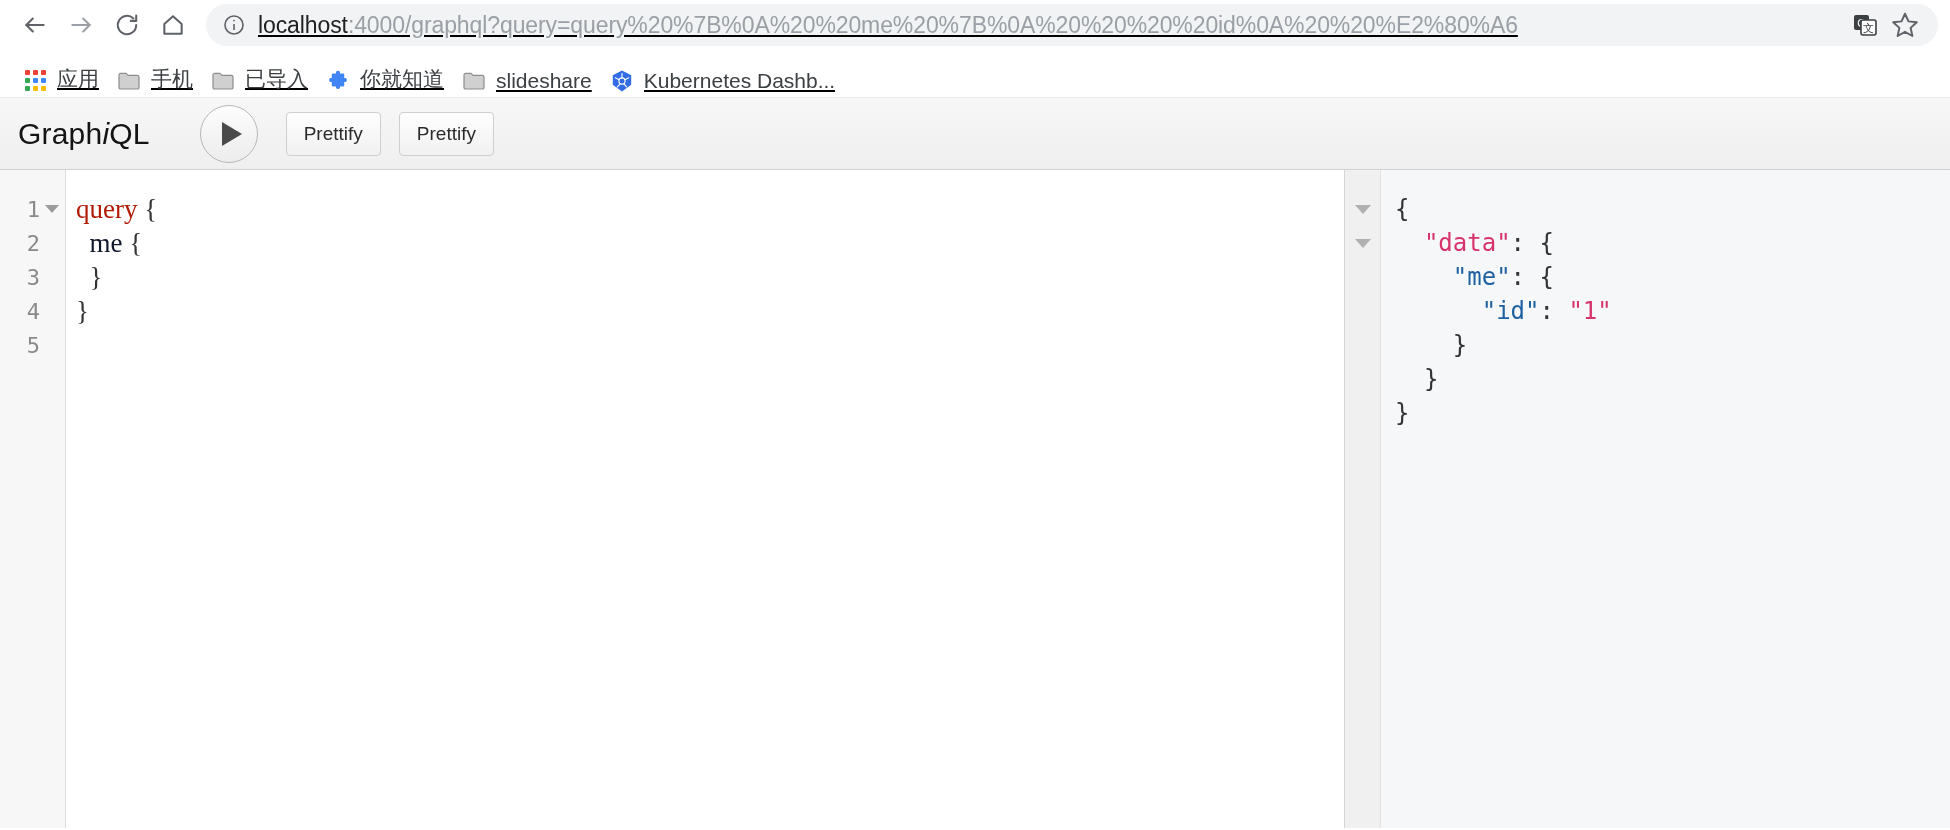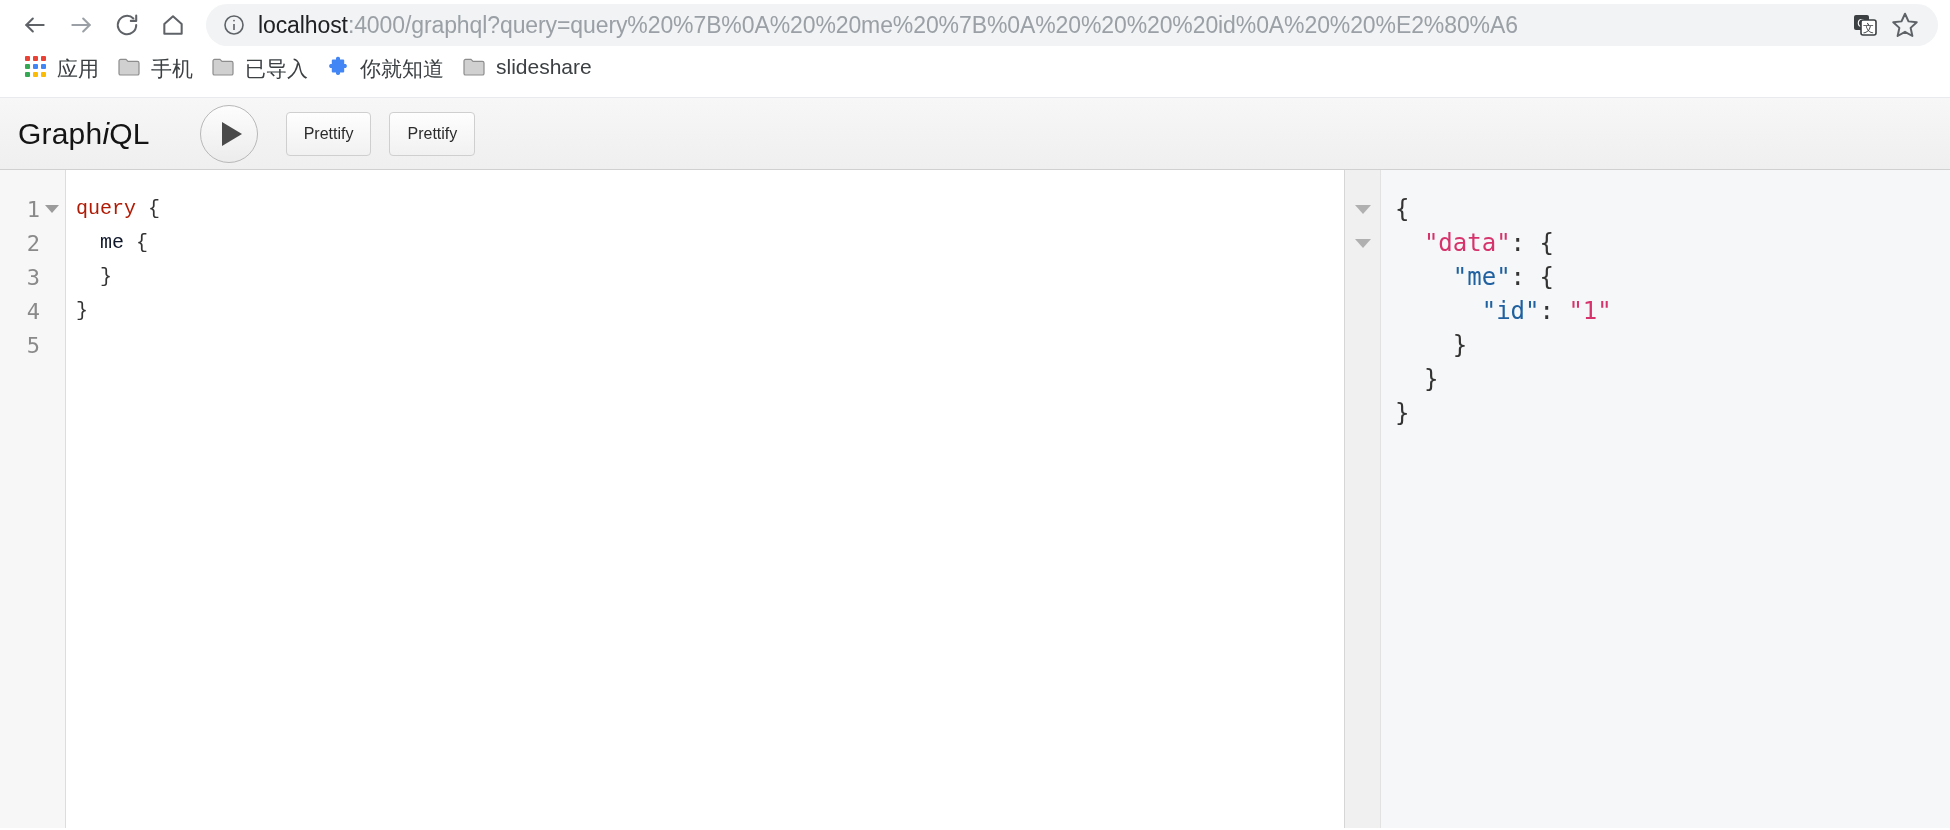--- a/index.html
+++ b/index.html
@@ -8,20 +8,21 @@
     height: 830px;
     overflow: hidden;
     background: #ffffff;
     font-family: "Liberation Sans", "DejaVu Sans", sans-serif;
   }
 
   
   .browser-chrome {
     width: 1950px;
     background: #e5e5e5;
+    text-decoration: underline;
   }
 
   .nav-bar {
     height: 50px;
     display: flex;
     align-items: center;
     padding: 0 12px;
     background: #ffffff;
   }
 
@@ -68,21 +69,21 @@
     display: flex;
     align-items: center;
     padding: 0 14px;
     background: #ffffff;
     overflow: hidden;
     white-space: nowrap;
     border-bottom: 1px solid #e8eaed;
   }
   .bookmark {
     display: flex;
-    align-items: flex-start;
+    align-items: flex-end;
     height: 38px;
     padding: 0 9px;
     border-radius: 4px;
     flex: 0 0 auto;
     max-width: 330px;
   }
   .bookmark .bm-icon {
     width: 24px; height: 24px;
     margin-right: 10px;
     flex: 0 0 auto;
@@ -144,21 +145,21 @@
     border-bottom: 12px solid transparent;
     margin-left: 6px;
   }
 
   .tb-button {
     height: 44px;
     padding: 0 17px;
     background: linear-gradient(#fefefe, #f1f1f1);
     border: 1px solid #cfcfcf;
     border-radius: 4px;
-    font-size: 16px;
+    font-size: 19px;
     color: #2b2b2b;
     display: flex; align-items: center;
     margin-right: 18px;
     font-family: "Liberation Sans", sans-serif;
     flex: 0 0 auto;
   }
 
   .gq-body {
     flex: 1 1 auto;
     display: flex;
@@ -196,22 +197,22 @@
     border-left: 7px solid transparent;
     border-right: 7px solid transparent;
     border-top: 8px solid #9b9b9b;
     margin-left: 5px;
   }
   .fold-spacer { width: 19px; }
 
   .code-area {
     flex: 1 1 auto;
     padding: 22px 0 0 10px;
-    font-family: Liberation Mono, monospace;
-    font-size: 20px;
+    font-family: Liberation Serif, serif;
+    font-size: 27px;
     min-width: 0;
   }
   .code-line {
     height: 34px;
     line-height: 34px;
     white-space: pre;
   }
   .tok-kw   { color: #b11a04; }
   .tok-field{ color: #0f172a; }
   .tok-punc { color: #333333; }
@@ -380,20 +381,36 @@
       <span class="bm-icon">
         <svg width="24" height="22" viewBox="0 0 24 22">
             <path d="M2 5 a1.6 1.6 0 0 1 1.6-1.6 h5.4 l2 2 h9.4 a1.6 1.6 0 0 1 1.6 1.6 v10.4 a1.6 1.6 0 0 1 -1.6 1.6 h-16.8 a1.6 1.6 0 0 1 -1.6 -1.6 z" fill="#d0d0d0" stroke="#8d8d8d" stroke-width="1.2"></path>
           </svg>
       </span>
       <span class="bm-label">slideshare</span>
     </div>
 
 
 
+    <div class="bookmark">
+      <span class="bm-icon">
+        <svg width="24" height="24" viewBox="0 0 24 24">
+          <polygon points="12,1.6 21.2,6.2 21.2,15.8 12,22.4 2.8,15.8 2.8,6.2" fill="#326ce5"></polygon>
+          <circle cx="12" cy="12" r="3.1" fill="none" stroke="#ffffff" stroke-width="1.1"></circle>
+          <g stroke="#ffffff" stroke-width="1.1" stroke-linecap="round">
+            <line x1="12" y1="4.6" x2="12" y2="8.9"></line>
+            <line x1="18.7" y1="8.8" x2="14.9" y2="10.8"></line>
+            <line x1="16.6" y1="17.8" x2="13.7" y2="14.6"></line>
+            <line x1="7.4" y1="17.8" x2="10.3" y2="14.6"></line>
+            <line x1="5.3" y1="8.8" x2="9.1" y2="10.8"></line>
+          </g>
+        </svg>
+      </span>
+      <span class="bm-label">Kubernetes Dashb...</span>
+    </div>
 
 
   </div>
 </div>
 
 <div class="graphiql">
 
   <div class="gq-topbar">
     <div class="gq-logo"><span>Graph</span><em>i</em><span>QL</span></div>
 

